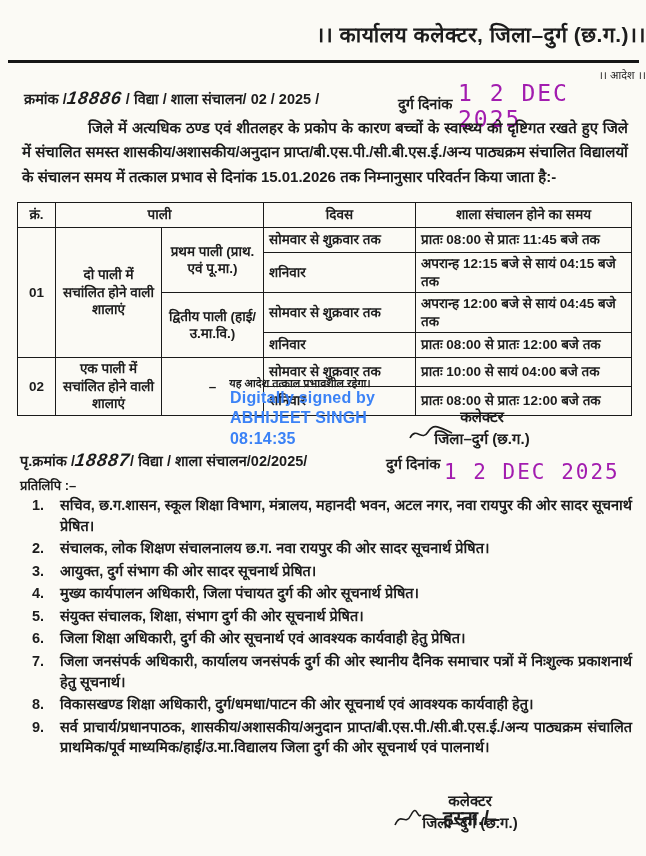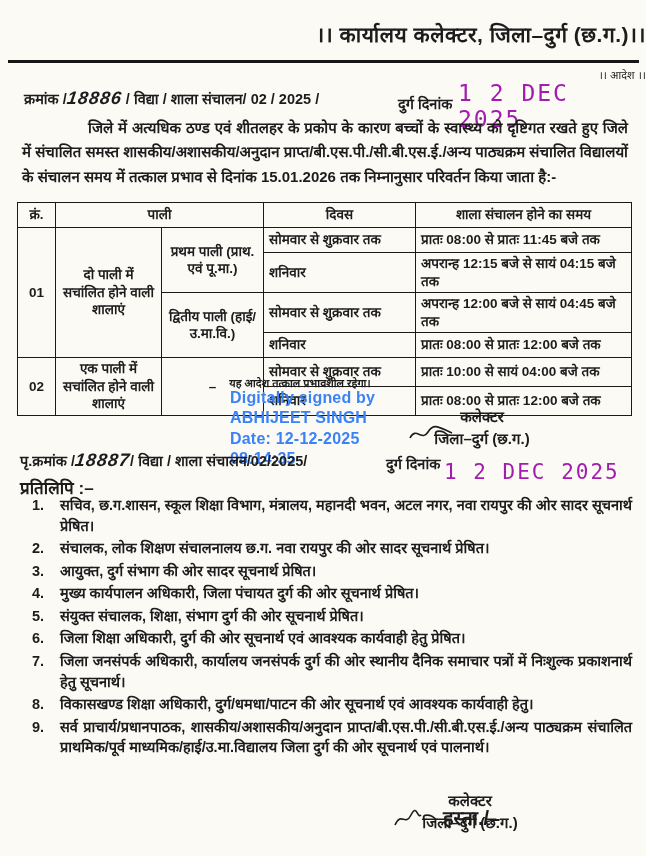--- a/index.html
+++ b/index.html
@@ -32,21 +32,21 @@
   td.c{text-align:center;}
   td.l{text-align:left;padding-left:8px;}
   tr.datarow{height:25px;}
   .effective-line{top:375px;left:0;width:600px;text-align:center;font-size:11px;font-weight:700;}
   .digsig{top:388px;left:230px;font-size:16px;font-weight:700;color:#3b82f6;line-height:1.28;letter-spacing:0.2px;}
   .collector-top{top:406px;left:412px;width:140px;text-align:center;font-size:15px;font-weight:700;line-height:1.45;}
   .sig-scribble{position:absolute;}
   .ref-line-2{top:450px;left:20px;width:360px;font-size:14.5px;font-weight:700;white-space:nowrap;}
   .date-label-2{top:453px;left:386px;font-size:14.5px;font-weight:700;}
   .stamp-2{top:460px;left:444px;font-size:21px;}
-  .copies-label{top:476px;left:20px;font-size:17px;font-weight:700;}
+  .copies-label{top:476px;left:20px;font-size:13px;font-weight:700;}
   .copies-list{top:495px;left:32px;width:600px;}
   .copy-item{display:flex;gap:8px;font-size:14.5px;font-weight:600;line-height:1.42;margin-bottom:2px;}
   .copy-num{flex:0 0 20px;text-align:left;}
   .copy-text{flex:1;text-align:justify;}
   .hasta{top:804px;left:443px;font-size:20px;font-weight:700;}
   .collector-bottom{top:790px;left:405px;width:130px;text-align:center;font-size:15px;font-weight:700;line-height:1.45;}
 </style>
 </head>
 <body>
 
@@ -111,21 +111,20 @@
       <td class="l">प्रातः 08:00 से प्रातः 12:00 बजे तक</td>
     </tr>
   </tbody>
     </table>
 
   <div class="abs effective-line">यह आदेश तत्काल प्रभावशील रहेगा।</div>
 
   <div class="abs digsig">
     <div>Digitally signed by</div>
     <div>ABHIJEET SINGH</div>
-    <div>Date: 12-12-2025</div>
     <div>08:14:35</div>
   </div>
 
   <div class="abs collector-top">
     <div>कलेक्टर</div>
     <div style="position:relative;">
       <svg class="sig-scribble" width="46" height="20" viewBox="0 0 46 20" style="left:-4px;top:-4px;">
         <path d="M2 14 C8 2, 14 18, 20 8 S32 4, 44 9" stroke="#1c1c1c" stroke-width="1.6" fill="none"></path>
       </svg>
       <span>जिला–दुर्ग (छ.ग.)</span>

